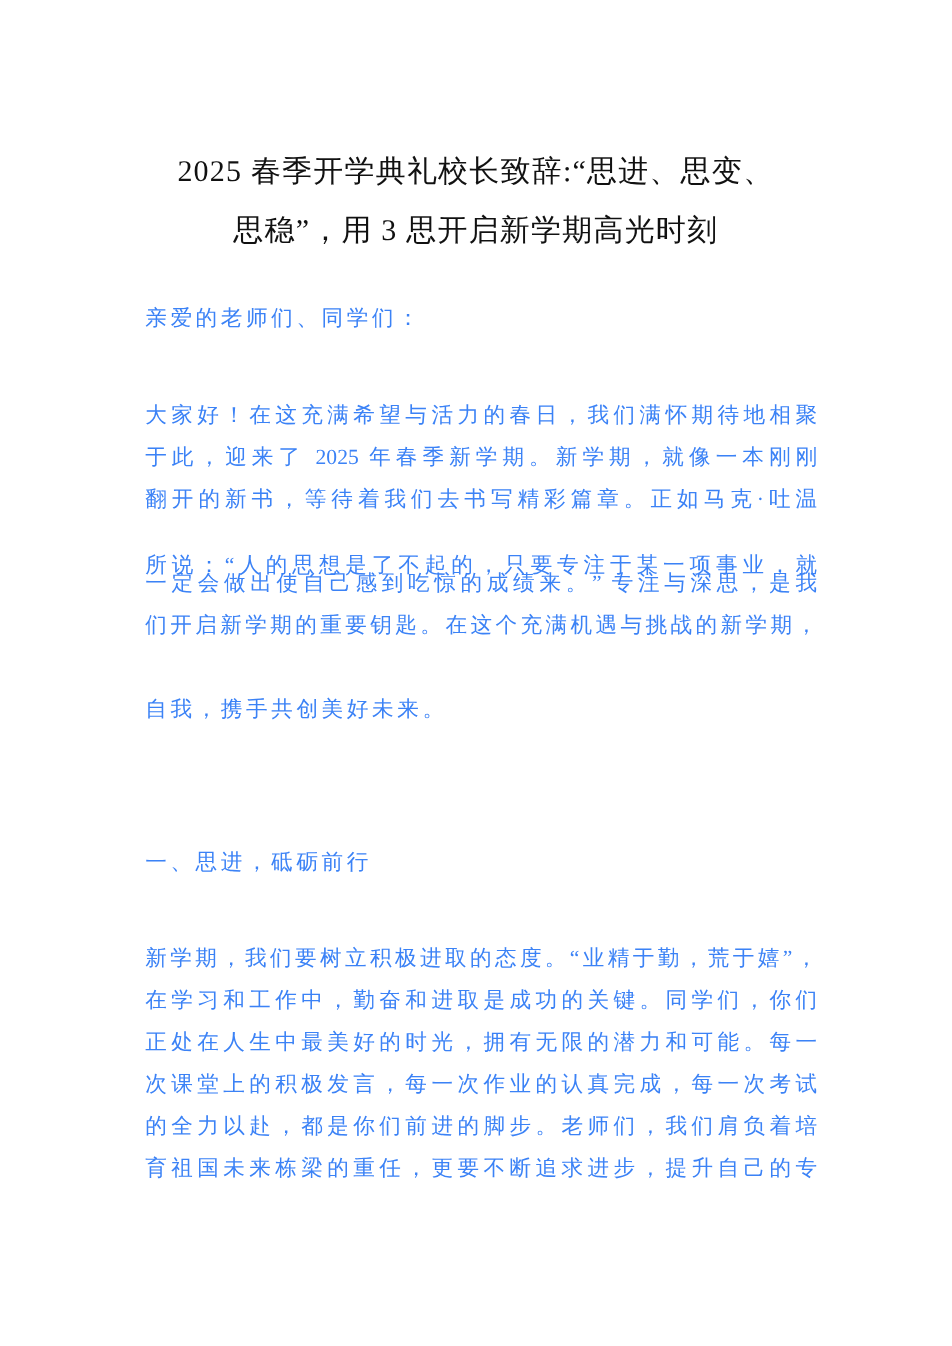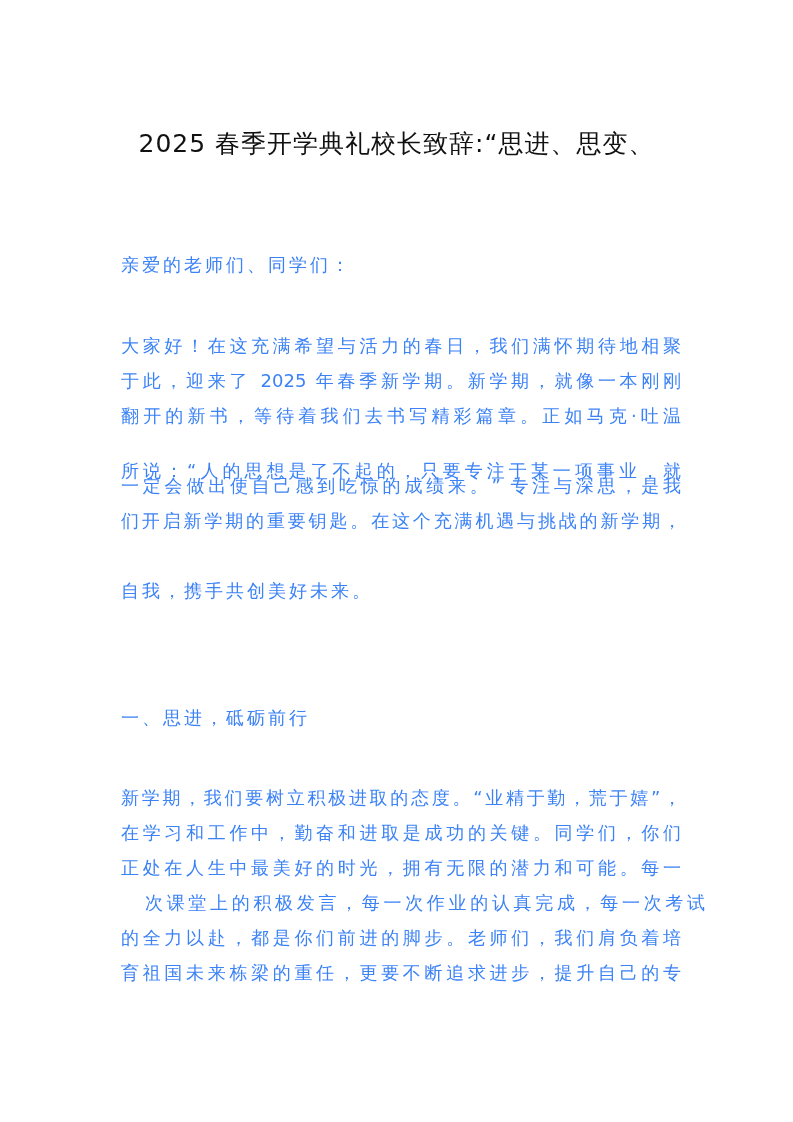--- a/index.html
+++ b/index.html
@@ -14,20 +14,21 @@
       overflow: hidden;
       font-family: "DejaVu Sans", "Liberation Sans", sans-serif;
       color: #1a1a1a;
     }
     .page {
       position: absolute;
       left: 0; top: 0;
       width: 659px;
       height: 1122px;
       background: #ffffff;
+      font-family: Liberation Serif, serif;
     }
     .title-line {
       position: absolute;
       left: 100px;
       width: 593px;
       text-align: center;
       font-size: 25px;
       line-height: 30px;
       color: #111;
       white-space: nowrap;
@@ -53,33 +54,34 @@
     .heading {
       letter-spacing: 4px;
     }
   </style>
 </head>
 <body>
 
 <div class="page">
 
   <div class="title-line" style="top:129px;">2025 春季开学典礼校长致辞:“思进、思变、</div>
+  <div class="title-line" style="top:178px;">思稳”，用 3 思开启新学期高光时刻</div>
 
   <div class="line short" style="top:253px;">亲爱的老师们、同学们：</div>
 
   <div class="line" style="top:334px;">大家好！在这充满希望与活力的春日，我们满怀期待地相聚</div>
   <div class="line" style="top:369px;">于此，迎来了 2025 年春季新学期。新学期，就像一本刚刚</div>
   <div class="line" style="top:404px;">翻开的新书，等待着我们去书写精彩篇章。正如马克·吐温</div>
   <div class="line" style="top:439px;margin-top:20px;">所说：“人的思想是了不起的，只要专注于某一项事业，就</div>
   <div class="line" style="top:474px;">一定会做出使自己感到吃惊的成绩来。” 专注与深思，是我</div>
   <div class="line" style="top:509px;">们开启新学期的重要钥匙。在这个充满机遇与挑战的新学期，</div>
   <div class="line short heading" style="top:706px;">一、思进，砥砺前行</div>
 
   <div class="line short" style="top:579px;">自我，携手共创美好未来。</div>
 
   <div class="line" style="top:786px;">新学期，我们要树立积极进取的态度。“业精于勤，荒于嬉”，</div>
   <div class="line" style="top:821px;">在学习和工作中，勤奋和进取是成功的关键。同学们，你们</div>
   <div class="line" style="top:856px;">正处在人生中最美好的时光，拥有无限的潜力和可能。每一</div>
-  <div class="line" style="top:891px;margin-left:24px;">次课堂上的积极发言，每一次作业的认真完成，每一次考试</div>
+  <div class="line" style="top:891px;">次课堂上的积极发言，每一次作业的认真完成，每一次考试</div>
   <div class="line" style="top:926px;">的全力以赴，都是你们前进的脚步。老师们，我们肩负着培</div>
   <div class="line" style="top:961px;">育祖国未来栋梁的重任，更要不断追求进步，提升自己的专</div>
 
 </div>
 
 </body></html>

